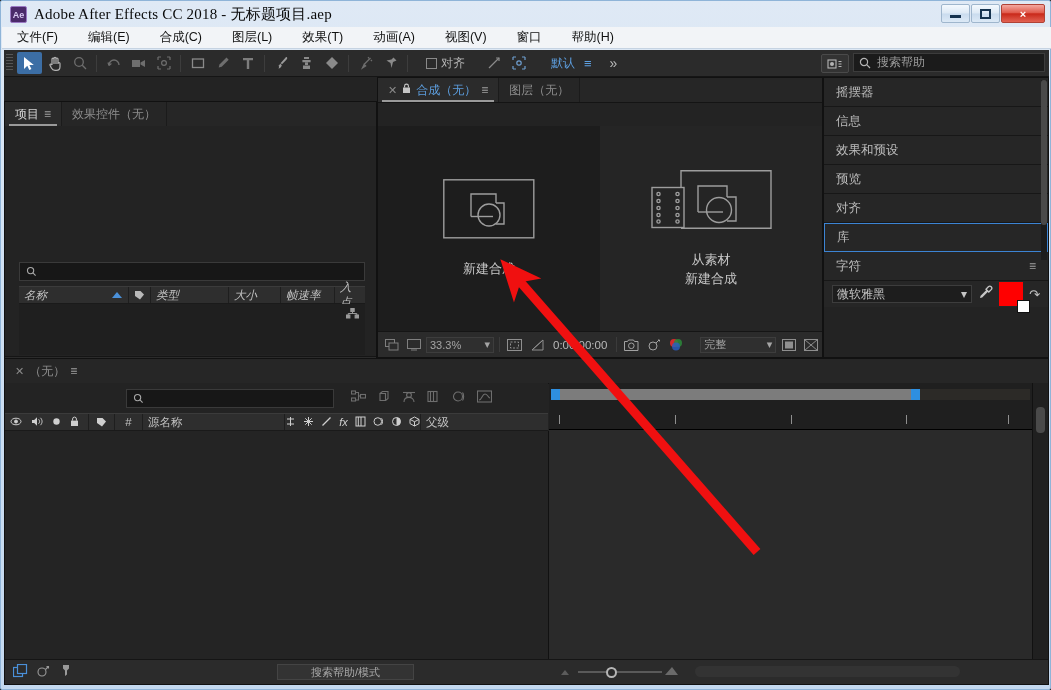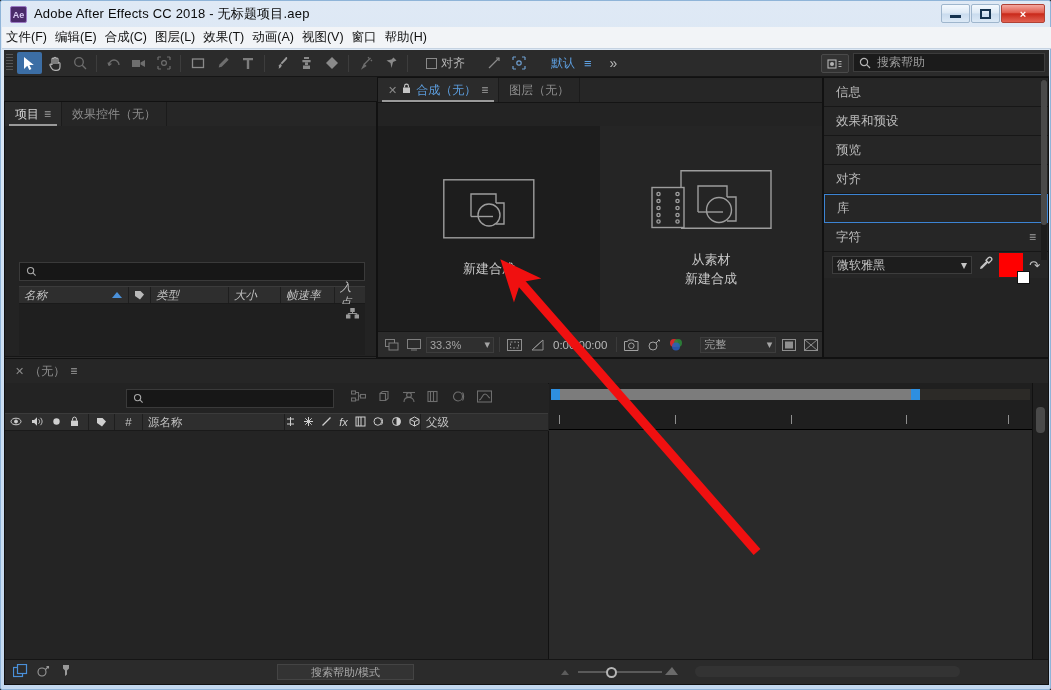--- a/index.html
+++ b/index.html
@@ -20,21 +20,21 @@
   .titlebar{
     position:absolute;left:0;top:0;width:100%;height:26px;
     display:flex;align-items:center;
   }
   .ae-logo{
     width:17px;height:17px;margin-left:9px;margin-right:7px;
     background:#4b2a6a;border:1px solid #9b79c4;border-radius:2px;
     color:#d9c9f2;font-size:9px;font-weight:bold;line-height:16px;text-align:center;
     box-sizing:border-box;
   }
-  .title-text{font-size:13px;color:#0a0a0a;white-space:nowrap;letter-spacing:.2px;}
+  .title-text{font-size:15px;color:#0a0a0a;white-space:nowrap;letter-spacing:.2px;font-family:Liberation Serif, serif;}
   .wbtns{position:absolute;right:5px;top:3px;display:flex;gap:1px;}
   .wbtn{
     width:29px;height:19px;border:1px solid #9fb6cd;border-radius:2px;
     background:linear-gradient(180deg,#f4f9fe 0%,#dde9f5 48%,#c9dbee 52%,#dce9f6 100%);
     display:flex;align-items:center;justify-content:center;
     color:#15324f;font-size:11px;box-sizing:border-box;
   }
   .wbtn.close{
     width:44px;
     background:linear-gradient(180deg,#f3a9a1 0%,#e05c4e 45%,#c9291a 52%,#e26253 100%);
@@ -43,21 +43,21 @@
   .wbtn .glyph-min{width:11px;height:3px;background:#16334f;margin-top:6px;}
   .wbtn .glyph-max{width:11px;height:10px;border:2px solid #16334f;box-sizing:border-box;}
 
   
   .menubar{
     position:absolute;left:1px;top:26px;width:1049px;height:22px;
     background:#f2f4f7;display:flex;align-items:center;
     border-bottom:1px solid #c6d3e2;box-sizing:border-box;
   }
   .menu-item{
-    padding:2px 4px;font-size:12.5px;color:#111;white-space:nowrap;cursor:default;
+    padding:2px 15px;font-size:12.5px;color:#111;white-space:nowrap;cursor:default;
   }
 
   
   .aebody{
     position:absolute;left:3px;top:49px;width:1045px;height:635px;
     background:#232323;overflow:hidden;
   }
 
   
   .toolbar{
@@ -573,20 +573,23 @@
           <span class="fbtn">
             <svg width="14" height="12" viewBox="0 0 14 12" fill="none" stroke="#8f8f8f" stroke-width="1">
                 <rect x="0.5" y="0.5" width="13" height="11"></rect>
                 <path d="M0.5 0.5L13.5 11.5M13.5 0.5L0.5 11.5"></path>
               </svg>
           </span>
         </div>
       </div>
 
       <div class="panel" id="dock">
+        <div class="drow">
+            <span>摇摆器</span>
+          </div>
         <div class="drow">
             <span>信息</span>
           </div>
         <div class="drow">
             <span>效果和预设</span>
           </div>
         <div class="drow">
             <span>预览</span>
           </div>
         <div class="drow">

